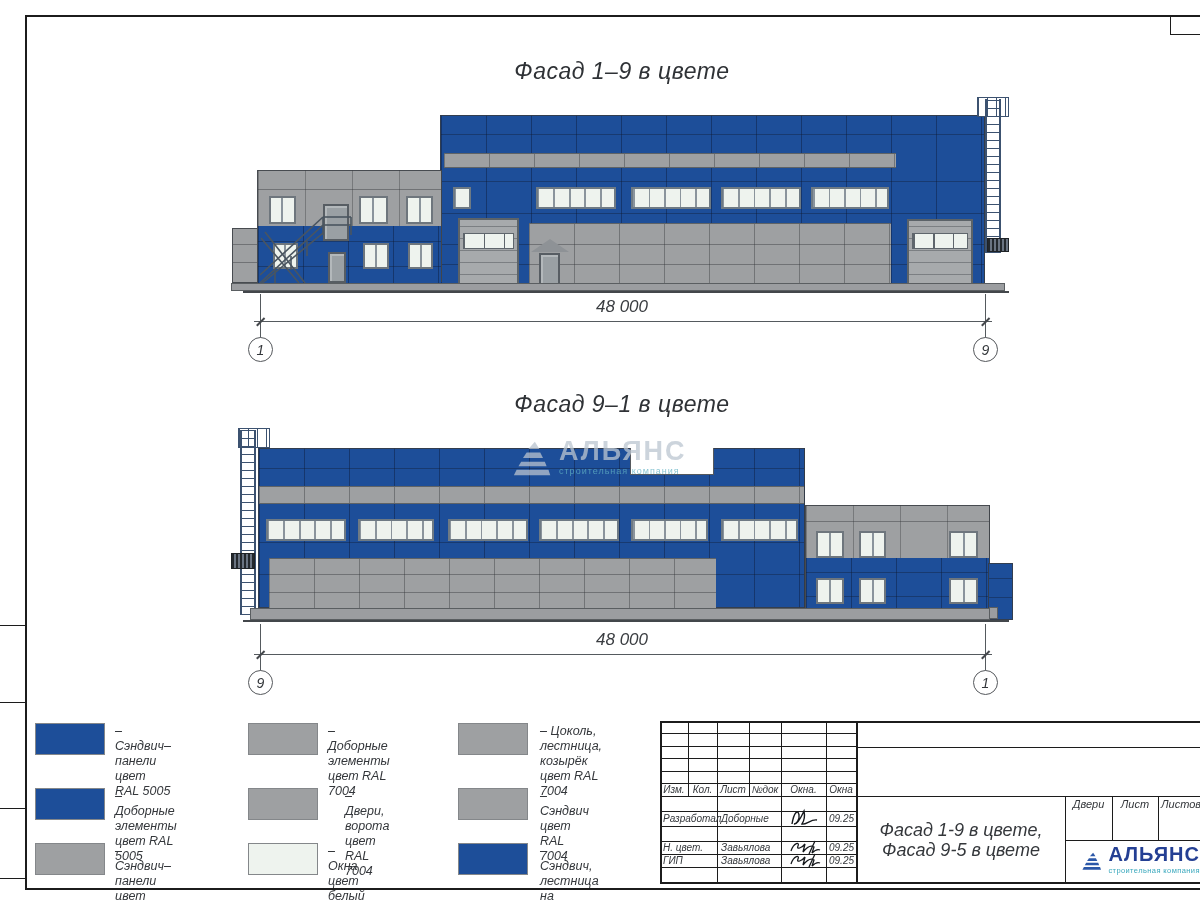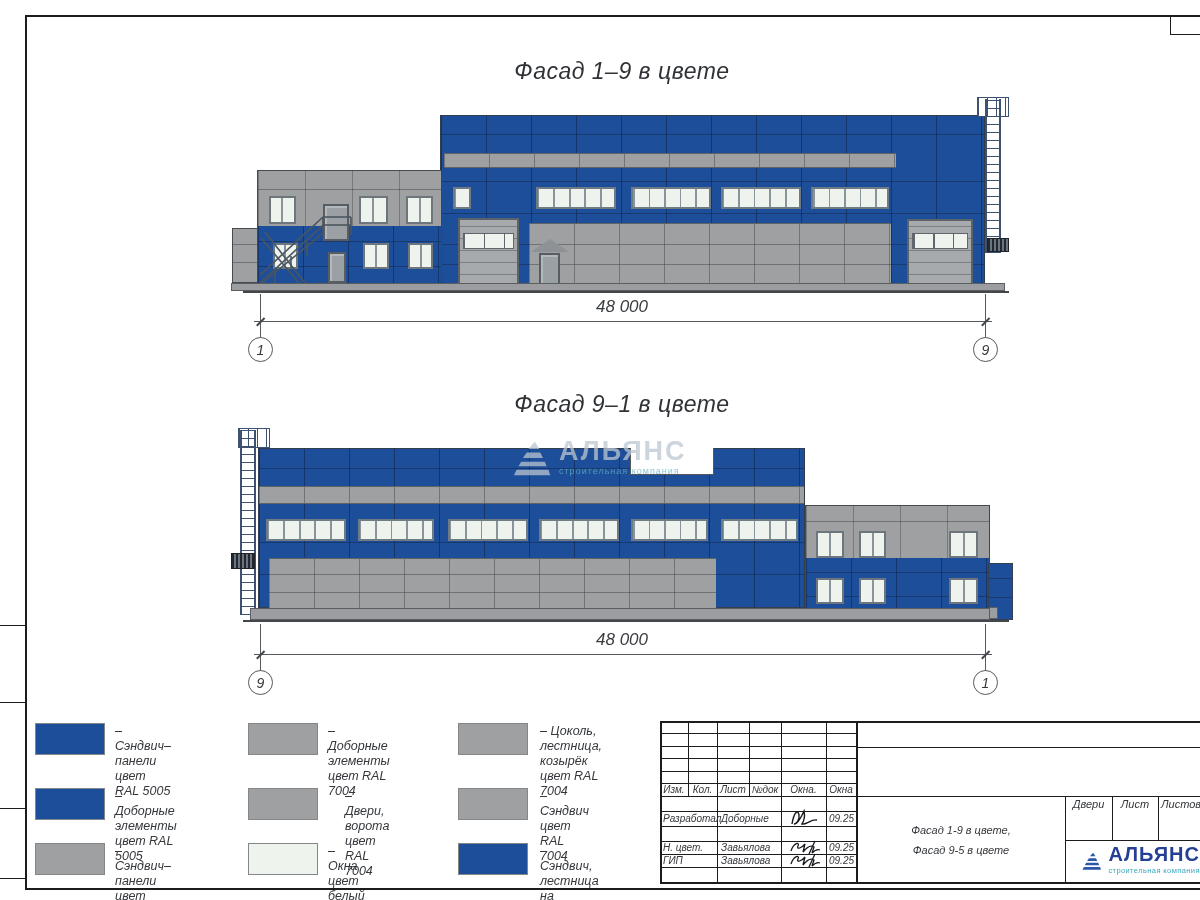--- a/index.html
+++ b/index.html
@@ -327,21 +327,21 @@
   </svg>
   <div class="tb-txt gt" style="left:827px; top:841px; width:29px; height:13px;">09.25</div>
 
   <div class="tb-txt tb-left gt" style="left:661px; top:854px; width:56px; height:13px;">ГИП</div>
   <div class="tb-txt tb-left gt" style="left:719px; top:854px; width:60px; height:13px;">Завьялова</div>
   <svg class="abs" style="left:788px; top:853px;" width="34" height="15" viewBox="0 0 34 15">
     <path d="M3,11 C6,2 12,2 10,6 C8,10 14,8 17,4 L15,12 C19,7 23,5 26,7 L24,13 C27,10 30,9 32,10 M27,1 L21,14" stroke="#15181c" stroke-width="1.3" fill="none"></path>
   </svg>
   <div class="tb-txt gt" style="left:827px; top:854px; width:29px; height:13px;">09.25</div>
 
-  <div class="abs gt" style="left:858px; top:820px; width:206px; text-align:center; font-size:11px; line-height:20px;">
+  <div class="abs gt" style="left:858px; top:820px; width:206px; text-align:center; font-size:18px; line-height:20px;">
     <div>Фасад 1-9 в цвете,</div>
     <div>Фасад 9-5 в цвете</div>
   </div>
 
   <div class="tb-txt gt" style="left:1065px; top:796px; width:47px; height:15px; font-size:11px;">Двери</div>
   <div class="tb-txt gt" style="left:1112px; top:796px; width:46px; height:15px; font-size:11px;">Лист</div>
   <div class="tb-txt gt" style="left:1158px; top:796px; width:46px; height:15px; font-size:11px;">Листов</div>
 
   <div class="abs" style="left:1082px; top:842px; width:118px; height:40px; display:flex; align-items:flex-start; overflow:hidden;">
     <svg width="38" height="38" viewBox="0 0 44 40" style="fill:#2b57a8;">

